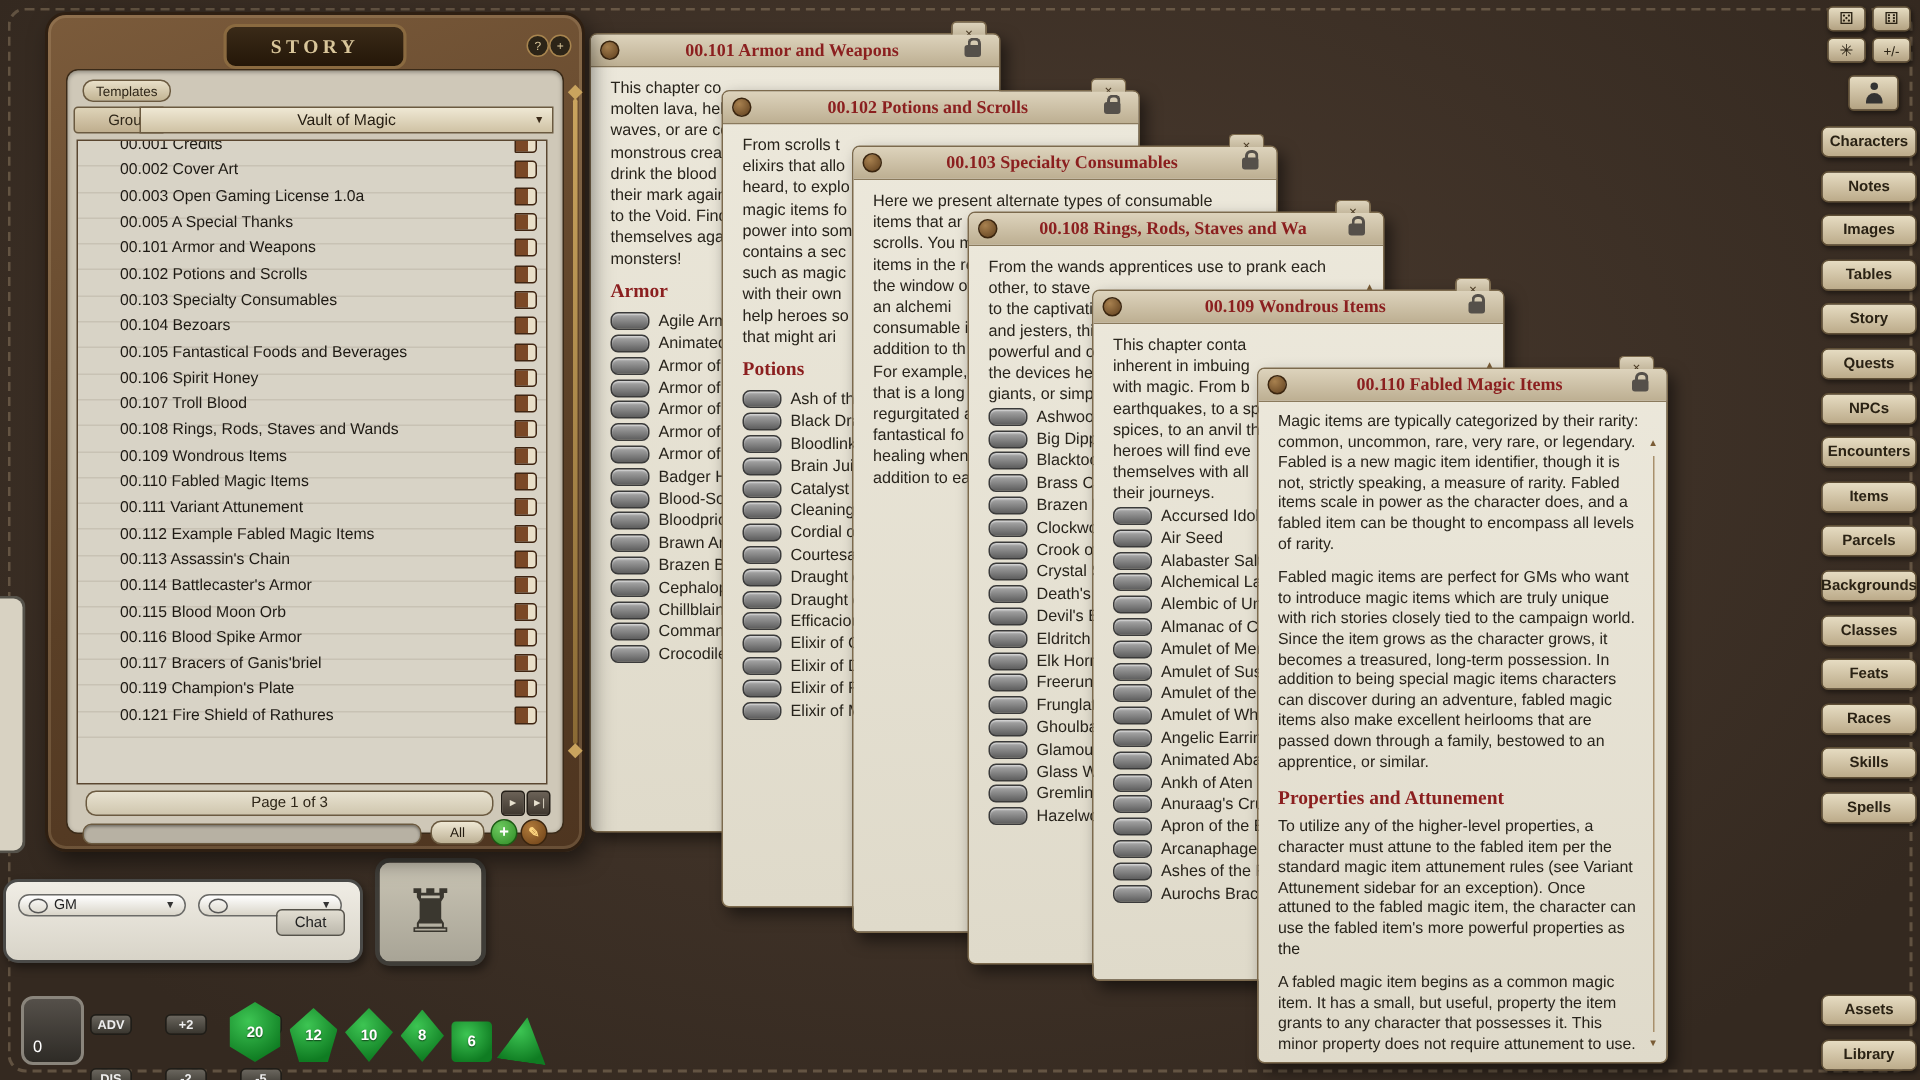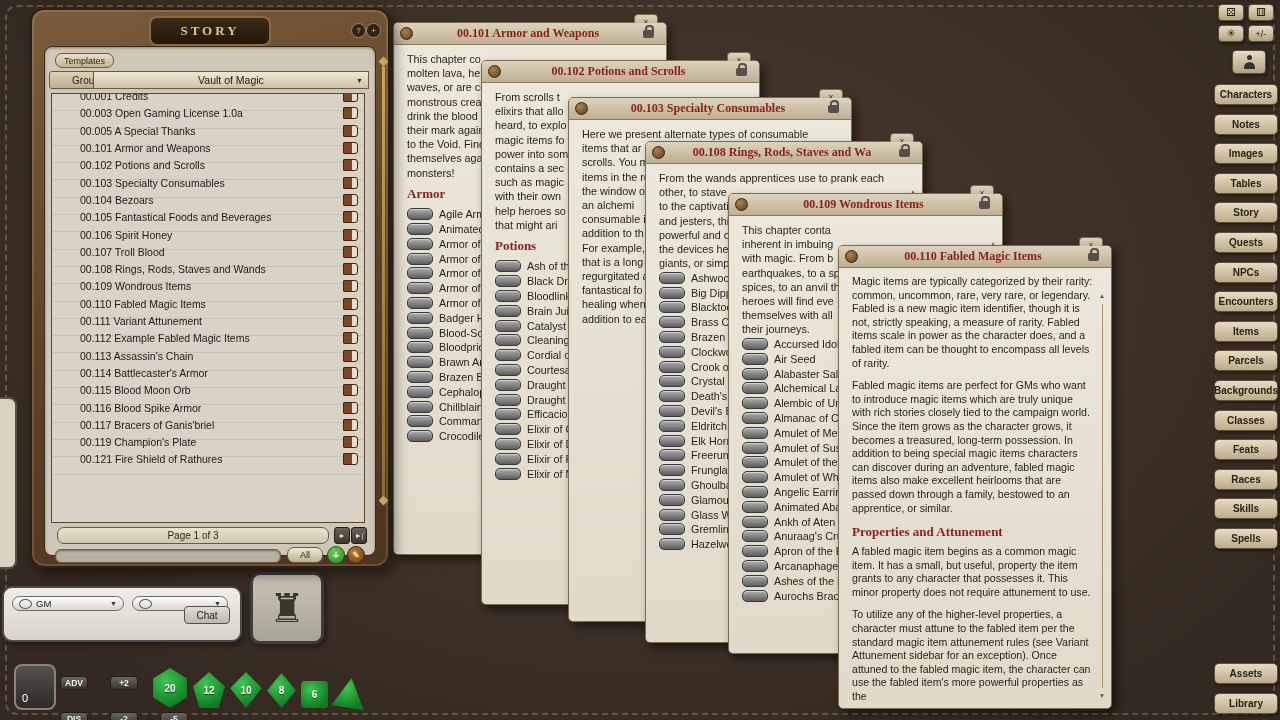--- a/index.html
+++ b/index.html
@@ -559,22 +559,22 @@
   <div class="titlebar">
     <span class="knob"></span>
     <span class="wtitle">00.110 Fabled Magic Items</span>
     <span class="lockicon"></span>
   </div>
   <div class="win-body">
     <div class="content">
         <div class="bpara">Magic items are typically categorized by their rarity: common, uncommon, rare, very rare, or legendary. Fabled is a new magic item identifier, though it is not, strictly speaking, a measure of rarity. Fabled items scale in power as the character does, and a fabled item can be thought to encompass all levels of rarity.</div>
         <div class="bpara">Fabled magic items are perfect for GMs who want to introduce magic items which are truly unique with rich stories closely tied to the campaign world. Since the item grows as the character grows, it becomes a treasured, long-term possession. In addition to being special magic items characters can discover during an adventure, fabled magic items also make excellent heirlooms that are passed down through a family, bestowed to an apprentice, or similar.</div>
         <div class="bheading">Properties and Attunement</div>
+        <div class="bpara">To utilize any of the higher-level properties, a character must attune to the fabled item per the standard magic item attunement rules (see Variant Attunement sidebar for an exception). Once attuned to the fabled magic item, the character can use the fabled item's more powerful properties as the</div>
         <div class="bpara">A fabled magic item begins as a common magic item. It has a small, but useful, property the item grants to any character that possesses it. This minor property does not require attunement to use.</div>
-        <div class="bpara">To utilize any of the higher-level properties, a character must attune to the fabled item per the standard magic item attunement rules (see Variant Attunement sidebar for an exception). Once attuned to the fabled magic item, the character can use the fabled item's more powerful properties as the</div>
       </div>
     <div class="vscroll">
         <span class="sarr">▲</span>
         <span class="sarr">▼</span>
       </div>
   </div>
 </div>
 
 <div class="story-browser">
   <div class="plaque">STORY</div>
@@ -583,20 +583,24 @@
   <div class="inner-panel">
     <div class="templates-btn">Templates</div>
     <div class="group-label">Group</div>
     <div class="group-select">
       <span>Vault of Magic</span>
       <span class="caret">▼</span>
     </div>
     <div class="story-list">
         <div class="srow">
           <div class="slabel">00.001 Credits</div>
+          <div class="bookicon"></div>
+        </div>
+        <div class="srow">
+          <div class="slabel">00.002 Cover Art</div>
           <div class="bookicon"></div>
         </div>
         <div class="srow">
           <div class="slabel">00.003 Open Gaming License 1.0a</div>
           <div class="bookicon"></div>
         </div>
         <div class="srow">
           <div class="slabel">00.005 A Special Thanks</div>
           <div class="bookicon"></div>
         </div>

